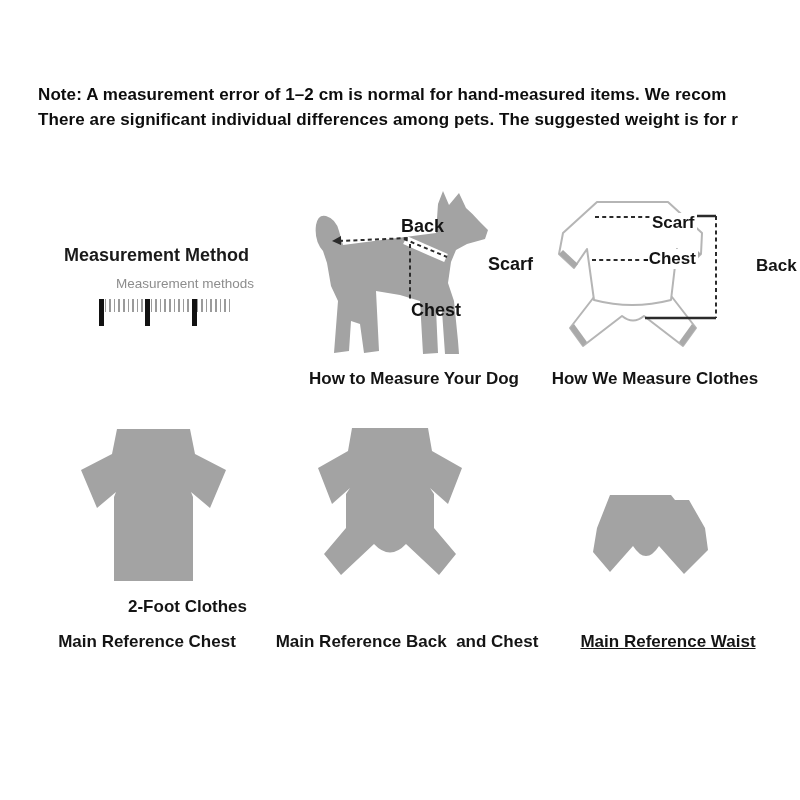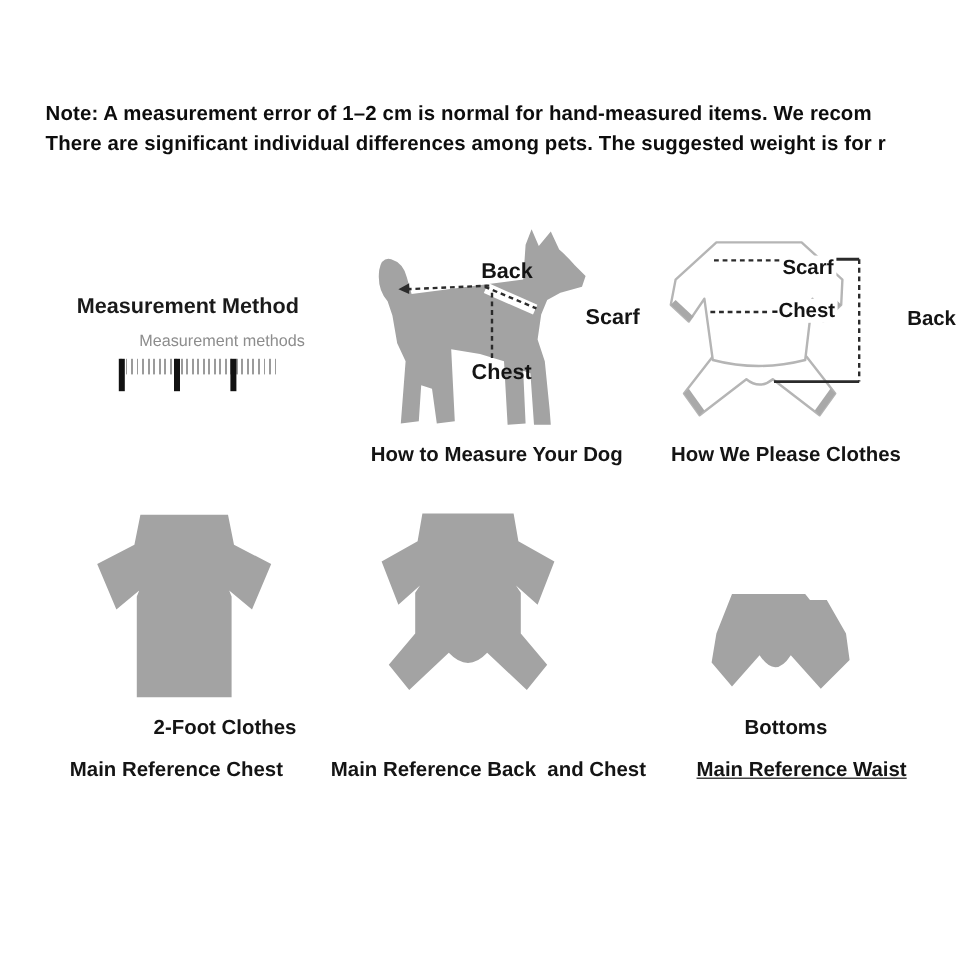--- a/index.html
+++ b/index.html
@@ -58,55 +58,54 @@
       L95,107 L71,103 L74,163 L59,165 L55,136 L46,133 L44,163 L29,165 L33,113
       L26,98 L22,75 L18,63 Q9,53 11,37 Z"></path>
     <line class="band" x1="100" y1="52" x2="141" y2="70"></line>
     <line class="dash" x1="99" y1="51" x2="142" y2="69"></line>
     <line class="dash" x1="34" y1="53" x2="104" y2="50"></line>
     <polygon fill="#2b2b2b" points="27,53 36,48 36,57"></polygon>
     <line class="dash" x1="105" y1="56" x2="105" y2="112"></line>
   </svg>
   <span class="lab" style="left:357px;top:216px;">Back</span>
   <span class="lab" style="left:444px;top:254px;">Scarf</span>
-  <span class="lab" style="left:349px;top:300px;">Chest</span>
+  <span class="lab" style="left:367px;top:300px;">Chest</span>
   <div class="cap" style="left:294px;top:369px;width:240px;text-align:center;">How to Measure Your Dog</div>
 
   <svg class="abs" style="left:548px;top:192px;" width="215" height="162" viewBox="0 0 215 162">
     <path class="outl" d="M46,105 L22,136 L35,154 L74,124 Q85,133 96,124 L135,154 L148,136 L124,105 Z"></path>
     <polygon class="cuff" points="22,136 35,154 39,150 26,132"></polygon>
     <polygon class="cuff" points="148,136 135,154 131,150 144,132"></polygon>
     <path class="outl" d="M49,10 L120,10 L154,41 L153,62 L138,76 L129,57 L123,108 Q84,118 46,108 L39,57 L26,76 L11,62 L15,41 Z"></path>
     <polygon class="cuff" points="11,62 26,76 30,72 15,58"></polygon>
     <polygon class="cuff" points="153,62 138,76 134,72 149,58"></polygon>
     <line class="dash" x1="47" y1="25" x2="124" y2="25"></line>
     <line class="dash" x1="44" y1="68" x2="129" y2="68"></line>
     <line class="solid" x1="124" y1="24" x2="168" y2="24"></line>
     <line class="dash" x1="168" y1="24" x2="168" y2="126"></line>
     <line class="solid" x1="97" y1="126" x2="168" y2="126"></line>
   </svg>
   <span class="lab mask" style="left:606px;top:213px;font-size:17px;">Scarf</span>
   <span class="lab mask" style="left:597px;top:249px;font-size:17px;text-align:center;">-Chest</span>
   <span class="lab mask" style="left:710px;top:256px;font-size:17px;">Back</span>
-  <div class="cap" style="left:545px;top:369px;width:220px;">How We Please Clothes</div>
+  <div class="cap" style="left:545px;top:369px;width:220px;">How We Measure Clothes</div>
 
   <svg class="abs" style="left:70px;top:425px;" width="165" height="160" viewBox="0 0 165 160">
     <path class="sil" d="M47,4 L120,4 L125,29 L156,45 L140,83 L121,67 L123,72 L123,156
                          L44,156 L44,72 L46,67 L27,83 L11,45 L42,29 Z"></path>
   </svg>
   <div class="cap" style="left:47px;top:597px;width:200px;text-align:right;">2-Foot Clothes</div>
   <div class="cap" style="left:42px;top:632px;width:210px;text-align:center;">Main Reference Chest</div>
 
   <svg class="abs" style="left:310px;top:420px;" width="165" height="165" viewBox="0 0 165 165">
     <path class="sil" d="M42,8 L118,8 L122,31 L152,48 L138,84 L120,68 L124,74 L124,108
                          L146,134 L129,155 L96,124 Q80,141 64,124 L31,155 L14,134 L36,108
                          L36,74 L40,68 L22,84 L8,48 L38,31 Z"></path>
   </svg>
   <div class="cap" style="left:267px;top:632px;width:280px;">Main Reference Back  and Chest</div>
 
   <svg class="abs" style="left:585px;top:488px;" width="135" height="95" viewBox="0 0 135 95">
     <path class="sil" d="M25,7 L86,7 L90,12 L104,12 L120,40 L123,62 L99,86
                          L74,58 Q61,78 48,58 L25,84 L8,64 L12,40 Z"></path>
   </svg>
-  <div class="cap" style="left:555px;top:597px;width:200px;">Bottoms</div>
   <div class="cap" style="left:563px;top:632px;width:210px;text-decoration:underline;">Main Reference Waist</div>
 
 </div>
 
 </body></html>

